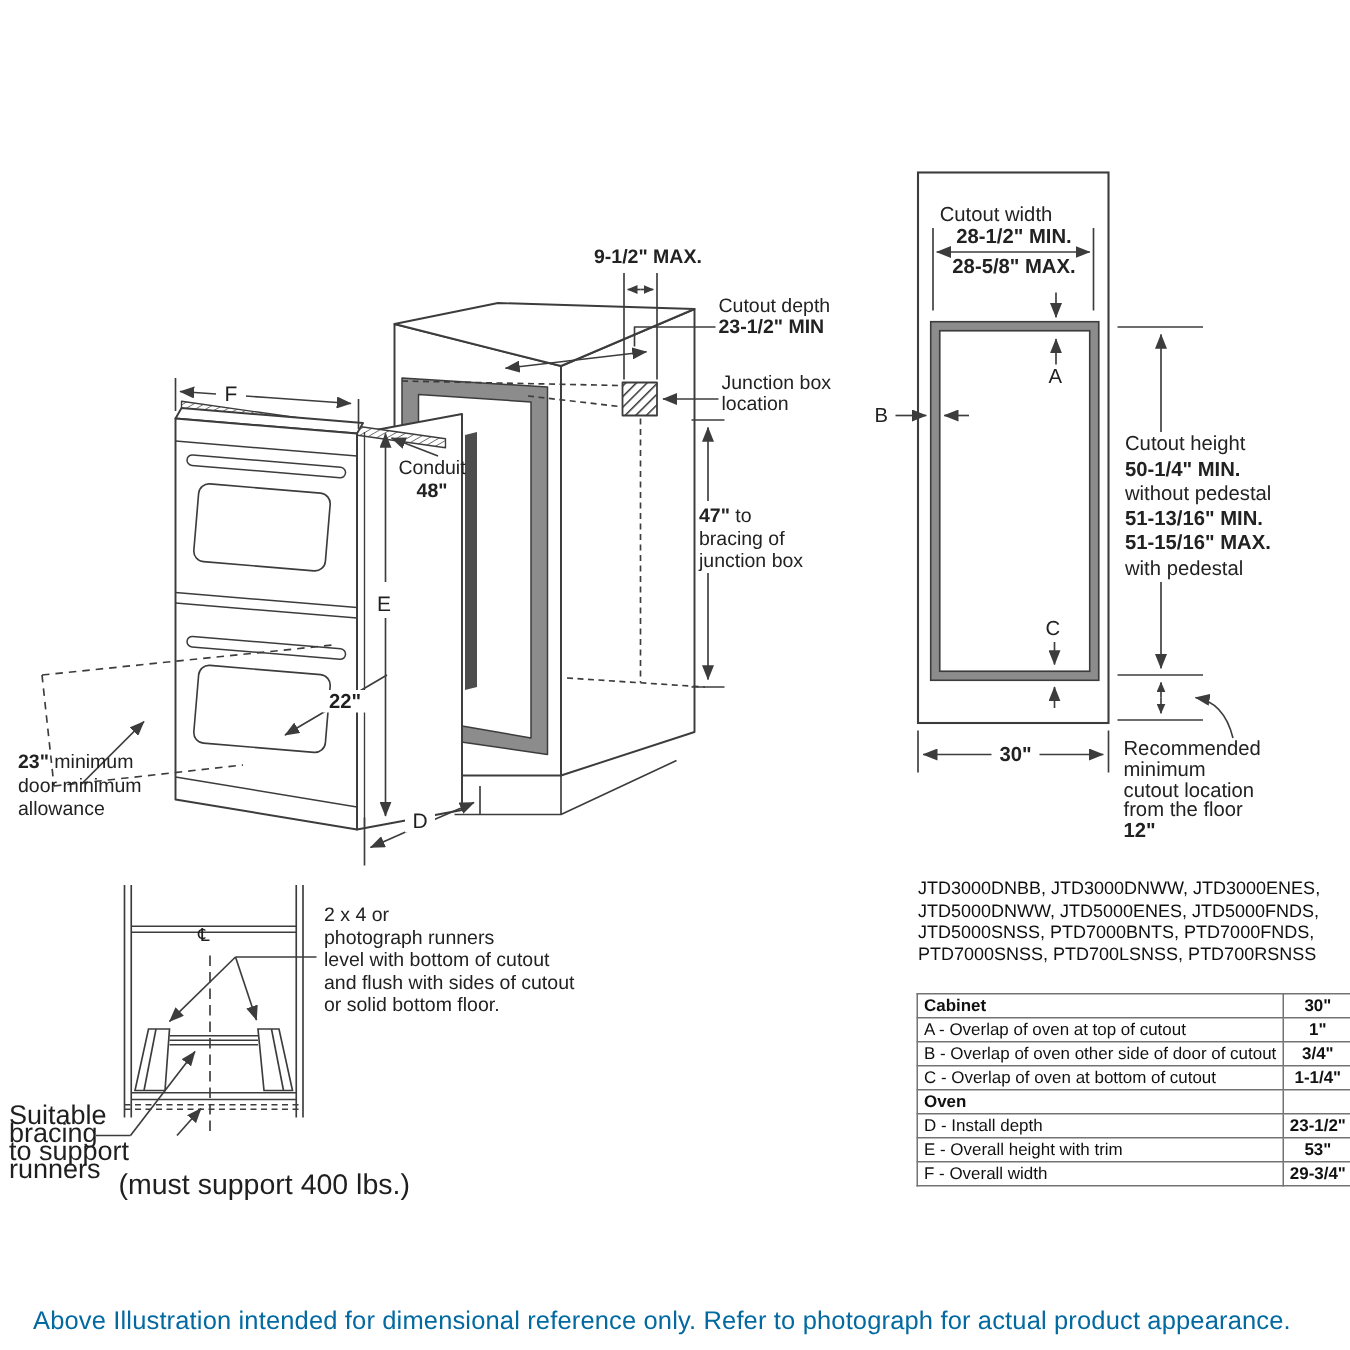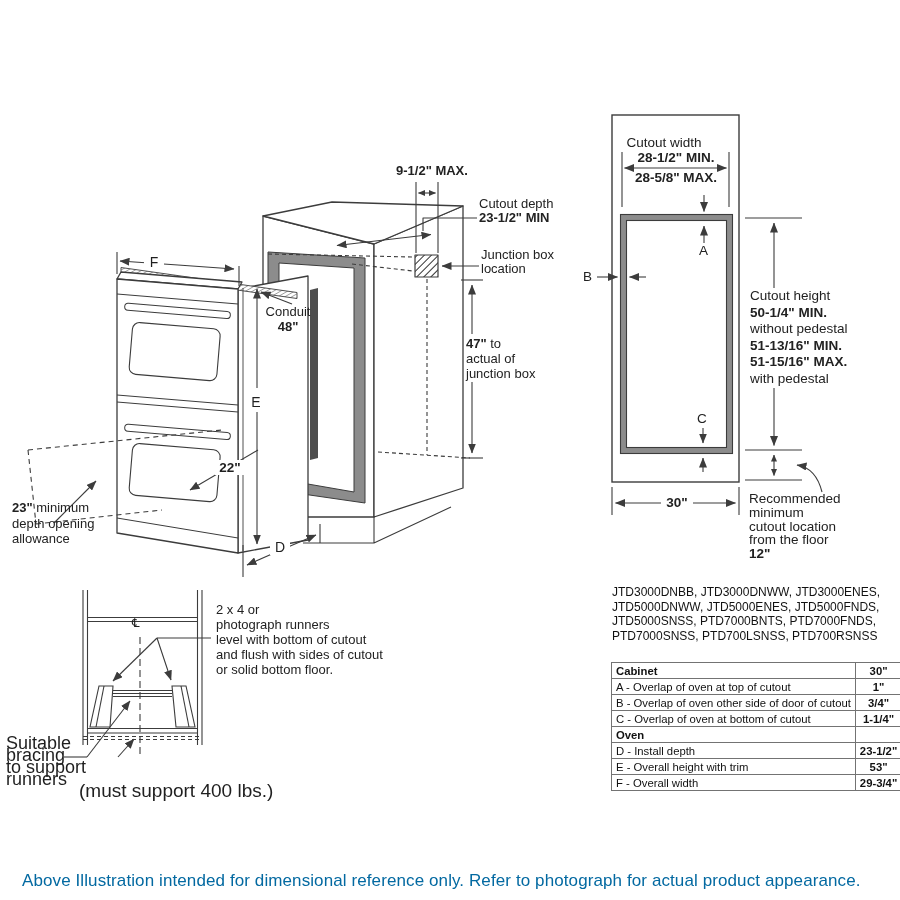--- a/index.html
+++ b/index.html
@@ -193,34 +193,34 @@
 <div class="abs lbl hblock" style="left:479px;top:197px;line-height:13.5px;">
   <div>Cutout depth</div>
   <div class="b">23-1/2" MIN</div>
 </div>
 <div class="abs lbl hblock" style="left:481px;top:248px;line-height:13.5px;">
   <div>Junction box</div>
   <div>location</div>
 </div>
 <div class="abs lbl hblock" style="left:466px;top:336px;line-height:15.2px;">
   <div><b>47"</b><span> to</span></div>
-  <div>actual of</div>
+  <div>bracing of</div>
   <div>junction box</div>
 </div>
 <div class="abs lbl hblock ctr" style="left:261px;top:304px;width:54px;">
   <div>Conduit</div>
   <div class="b">48"</div>
 </div>
 <div class="abs dimletter" style="left:144px;top:254px;width:20px;">F</div>
 <div class="abs dimletter" style="left:247px;top:394px;width:18px;">E</div>
 <div class="abs dimletter b" style="left:215px;top:460px;width:30px;font-size:13.5px;">22"</div>
 <div class="abs dimletter" style="left:270px;top:539px;width:20px;">D</div>
 <div class="abs lbl hblock" style="left:12px;top:500px;line-height:15.5px;">
   <div><b>23"</b><span> minimum</span></div>
-  <div>depth opening</div>
+  <div>door minimum</div>
   <div>allowance</div>
 </div>
 
 <div class="abs" style="left:132px;top:616px;font-size:12px;">℄</div>
 <div class="abs lbl hblock" style="left:216px;top:602px;line-height:15px;">
   <div>2 x 4 or</div>
   <div>photograph runners</div>
   <div>level with bottom of cutout</div>
   <div>and flush with sides of cutout</div>
   <div>or solid bottom floor.</div>

